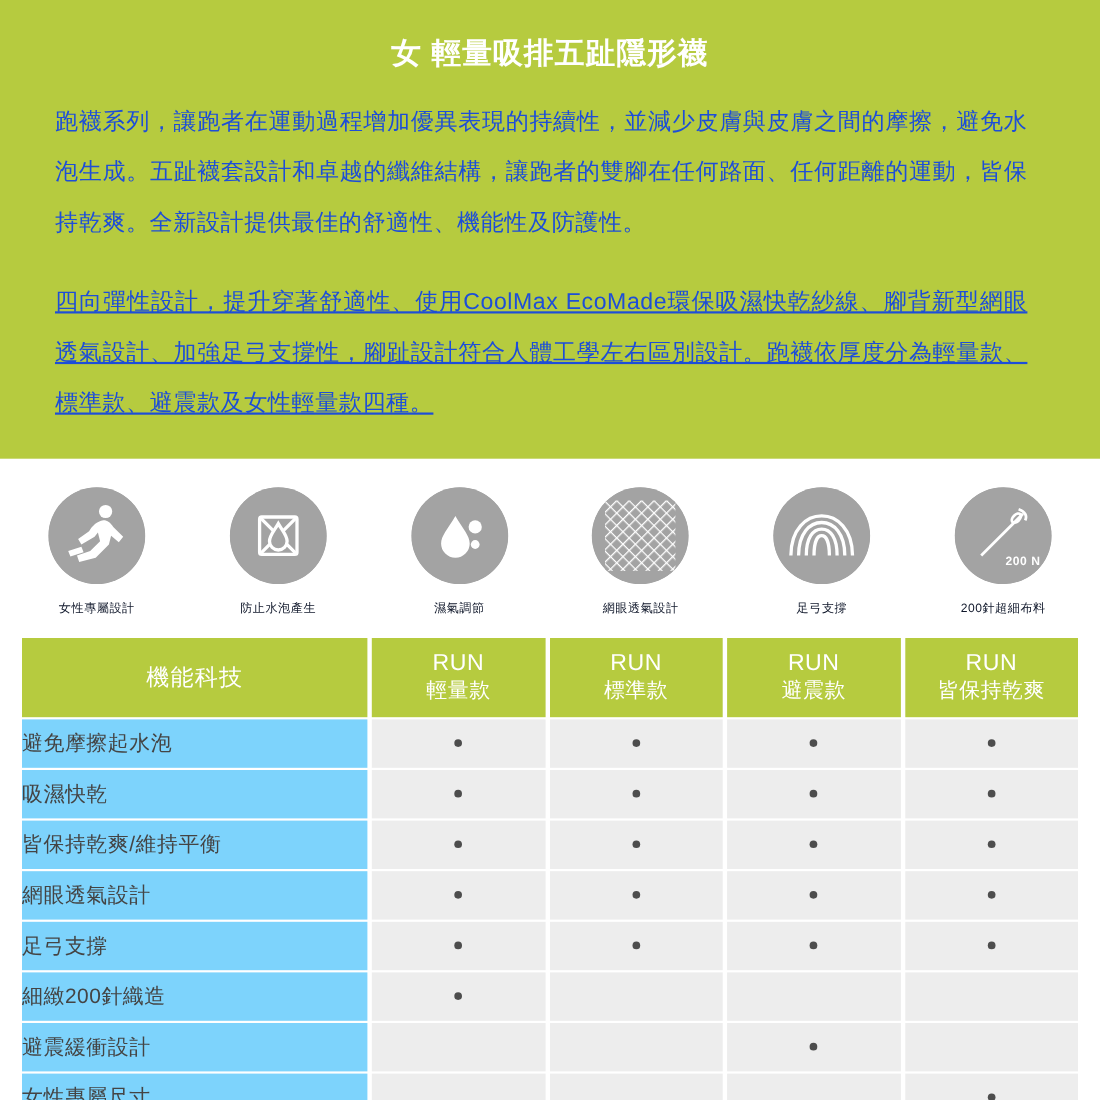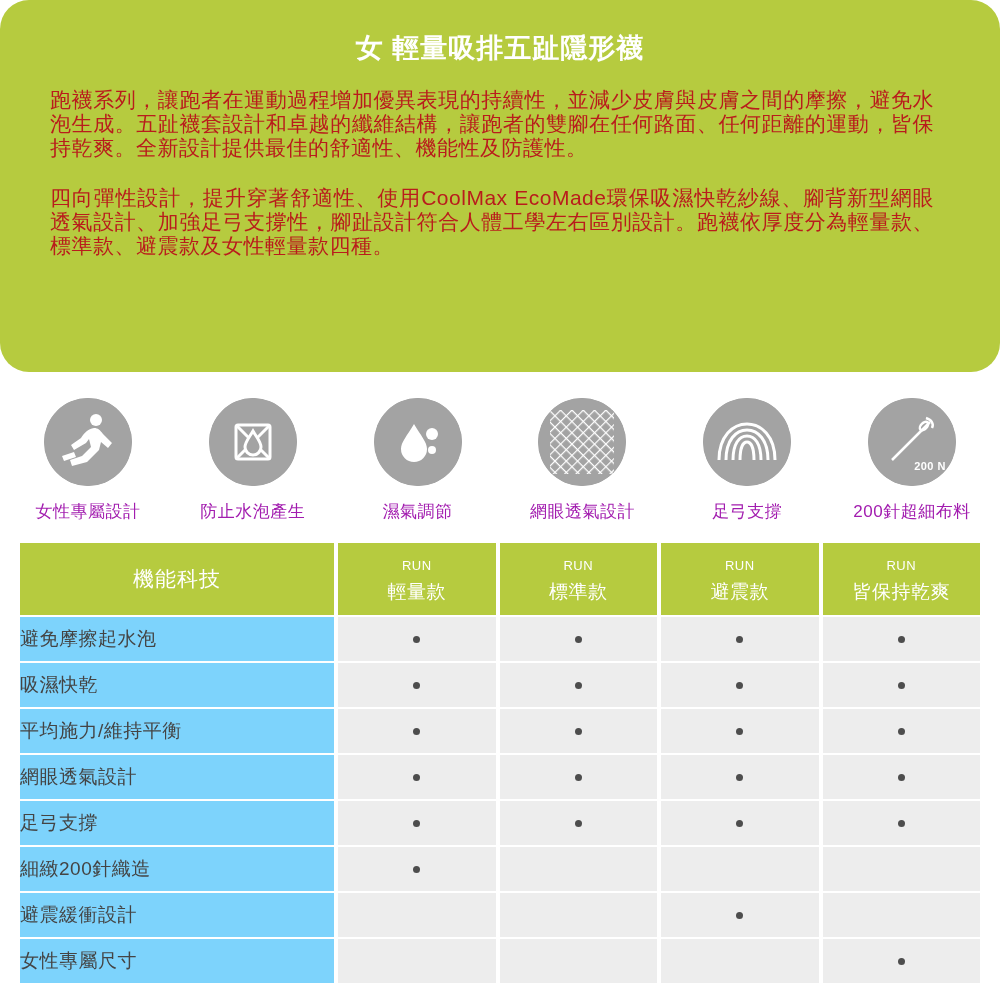--- a/index.html
+++ b/index.html
@@ -16,40 +16,39 @@
     width: 1000px;
     height: 1000px;
     position: relative;
     overflow: hidden;
   }
 
   
   .hero {
     background: #b6cb3f;
     padding: 22px 50px 34px 50px;
-    height: 372px;
-    border-radius: 29px;
+    height: 417px;
   }
   .hero-title {
     text-align: center;
     color: #ffffff;
     font-size: 27px;
     font-weight: bold;
     letter-spacing: 1px;
     margin: 8px 0 22px 0;
   }
   .hero-para {
-    color: #b91c1c;
+    color: #1d4ed8;
     font-size: 21px;
-    line-height: 24px;
+    line-height: 46px;
     letter-spacing: 0.5px;
     margin: 0 16px 26px 0;
     text-align: justify;
   }
-  .hero-para:last-child { margin-bottom: 0; }
+  .hero-para:last-child { margin-bottom: 0; text-decoration: underline; }
 
   
   .features {
     display: flex;
     justify-content: space-between;
     align-items: flex-start;
     padding: 26px 12px 6px 12px;
   }
   .feature {
     width: 152px;
@@ -63,22 +62,22 @@
     border-radius: 50%;
     background: #a3a3a3;
     display: flex;
     align-items: center;
     justify-content: center;
     position: relative;
     overflow: hidden;
   }
   .feature-label {
     margin-top: 14px;
-    font-size: 17px;
-    color: #a21caf;
+    font-size: 11px;
+    color: #0f172a;
     white-space: nowrap;
     letter-spacing: 0.5px;
   }
   .needle-text {
     position: absolute;
     bottom: 14px;
     right: 10px;
     font-size: 11px;
     font-weight: bold;
     color: #ffffff;
@@ -110,21 +109,21 @@
   .th-col {
     background: #b6cb3f;
     color: #ffffff;
     height: 72px;
     text-align: center;
     font-weight: normal;
     line-height: 26px;
     letter-spacing: 0.5px;
   }
   .th-col .run {
-    font-size: 13px;
+    font-size: 21px;
     display: block;
   }
   .th-col .sub {
     font-size: 19px;
     display: block;
   }
   td.rowname {
     background: #7dd3fc;
     height: 44px;
     font-size: 19px;
@@ -278,21 +277,21 @@
           <td class="cell"><span class="dot"></span></td>
         </tr>
         <tr>
           <td class="rowname">吸濕快乾</td>
           <td class="cell"><span class="dot"></span></td>
           <td class="cell"><span class="dot"></span></td>
           <td class="cell"><span class="dot"></span></td>
           <td class="cell"><span class="dot"></span></td>
         </tr>
         <tr>
-          <td class="rowname">平均施力/維持平衡</td>
+          <td class="rowname">皆保持乾爽/維持平衡</td>
           <td class="cell"><span class="dot"></span></td>
           <td class="cell"><span class="dot"></span></td>
           <td class="cell"><span class="dot"></span></td>
           <td class="cell"><span class="dot"></span></td>
         </tr>
         <tr>
           <td class="rowname">網眼透氣設計</td>
           <td class="cell"><span class="dot"></span></td>
           <td class="cell"><span class="dot"></span></td>
           <td class="cell"><span class="dot"></span></td>

